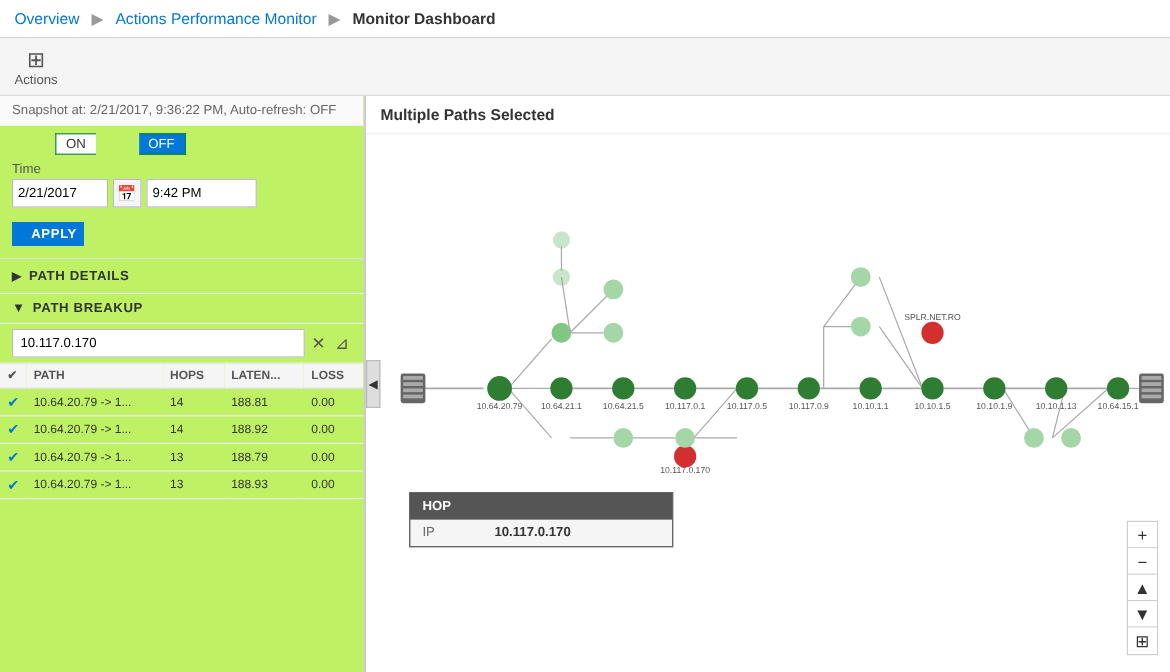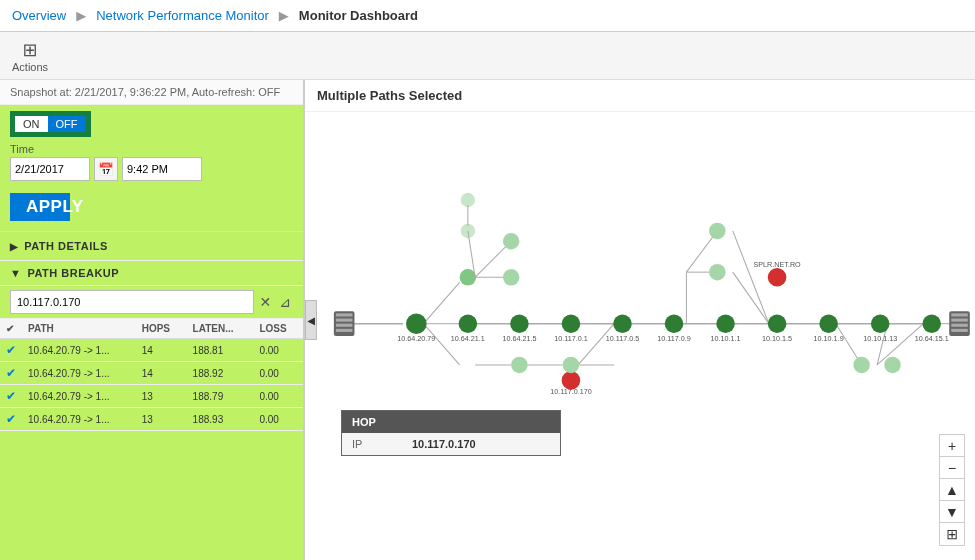--- a/index.html
+++ b/index.html
@@ -65,24 +65,25 @@
 
     .toggle-row {
       display: flex;
       align-items: center;
       padding: 6px 10px 4px 10px;
       gap: 0;
     }
     .toggle-btn {
       padding: 2px 8px;
       font-size: 11px;
-      border: 5px solid #15803d;
+      border: 1px solid #15803d;
       cursor: pointer;
       background: #fff;
       color: #333;
+      margin-left: 36px;
     }
     .toggle-btn.active-on { background: #fff; color: #333; border-right: none; }
     .toggle-btn.active-off { background: #0078d7; color: #fff; border-left: none; }
 
     .time-section { padding: 2px 10px 8px 10px; }
     .time-label { font-size: 11px; color: #555; margin-bottom: 2px; }
     .time-inputs { display: flex; align-items: flex-end; gap: 4px; }
     .date-input {
       border: 1px solid #bbb;
       padding: 2px 4px;
@@ -96,31 +97,31 @@
       width: 24px;
       height: 24px;
       display: flex; align-items: center; justify-content: center;
       cursor: pointer;
       font-size: 13px;
     }
     .time-input {
       border: 1px solid #bbb;
       padding: 2px 4px;
       font-size: 11px;
-      width: 80px;
+      width: 92px;
       height: 24px;
     }
 
     .apply-btn {
       margin: 4px 10px 10px 10px;
       background: #0078d7;
       color: #fff;
       border: none;
       padding: 4px 16px;
-      font-size: 17px;
+      font-size: 11px;
       cursor: pointer;
       font-weight: 600;
       letter-spacing: 0.5px;
       width: 60px;
     }
 
     .divider { border: none; border-top: 1px solid #ddd; margin: 0; }
 
     .section-header {
       display: flex;
@@ -294,21 +295,21 @@
       justify-content: center;
       font-size: 10px;
     }
   </style>
 </head>
 <body>
 
 <div class="top-bar">
   <span class="breadcrumb-link">Overview</span>
   <span class="breadcrumb-sep">▶</span>
-  <span class="breadcrumb-link">Network Performance Monitor</span>
+  <span class="breadcrumb-link">Actions Performance Monitor</span>
   <span class="breadcrumb-sep">▶</span>
   <span style="color:#333;font-weight:600;">Monitor Dashboard</span>
 </div>
 
 <div class="toolbar">
   <div class="toolbar-actions">
     <span class="toolbar-icon">⊞</span>
     <span class="toolbar-label">Actions</span>
   </div>
 </div>

